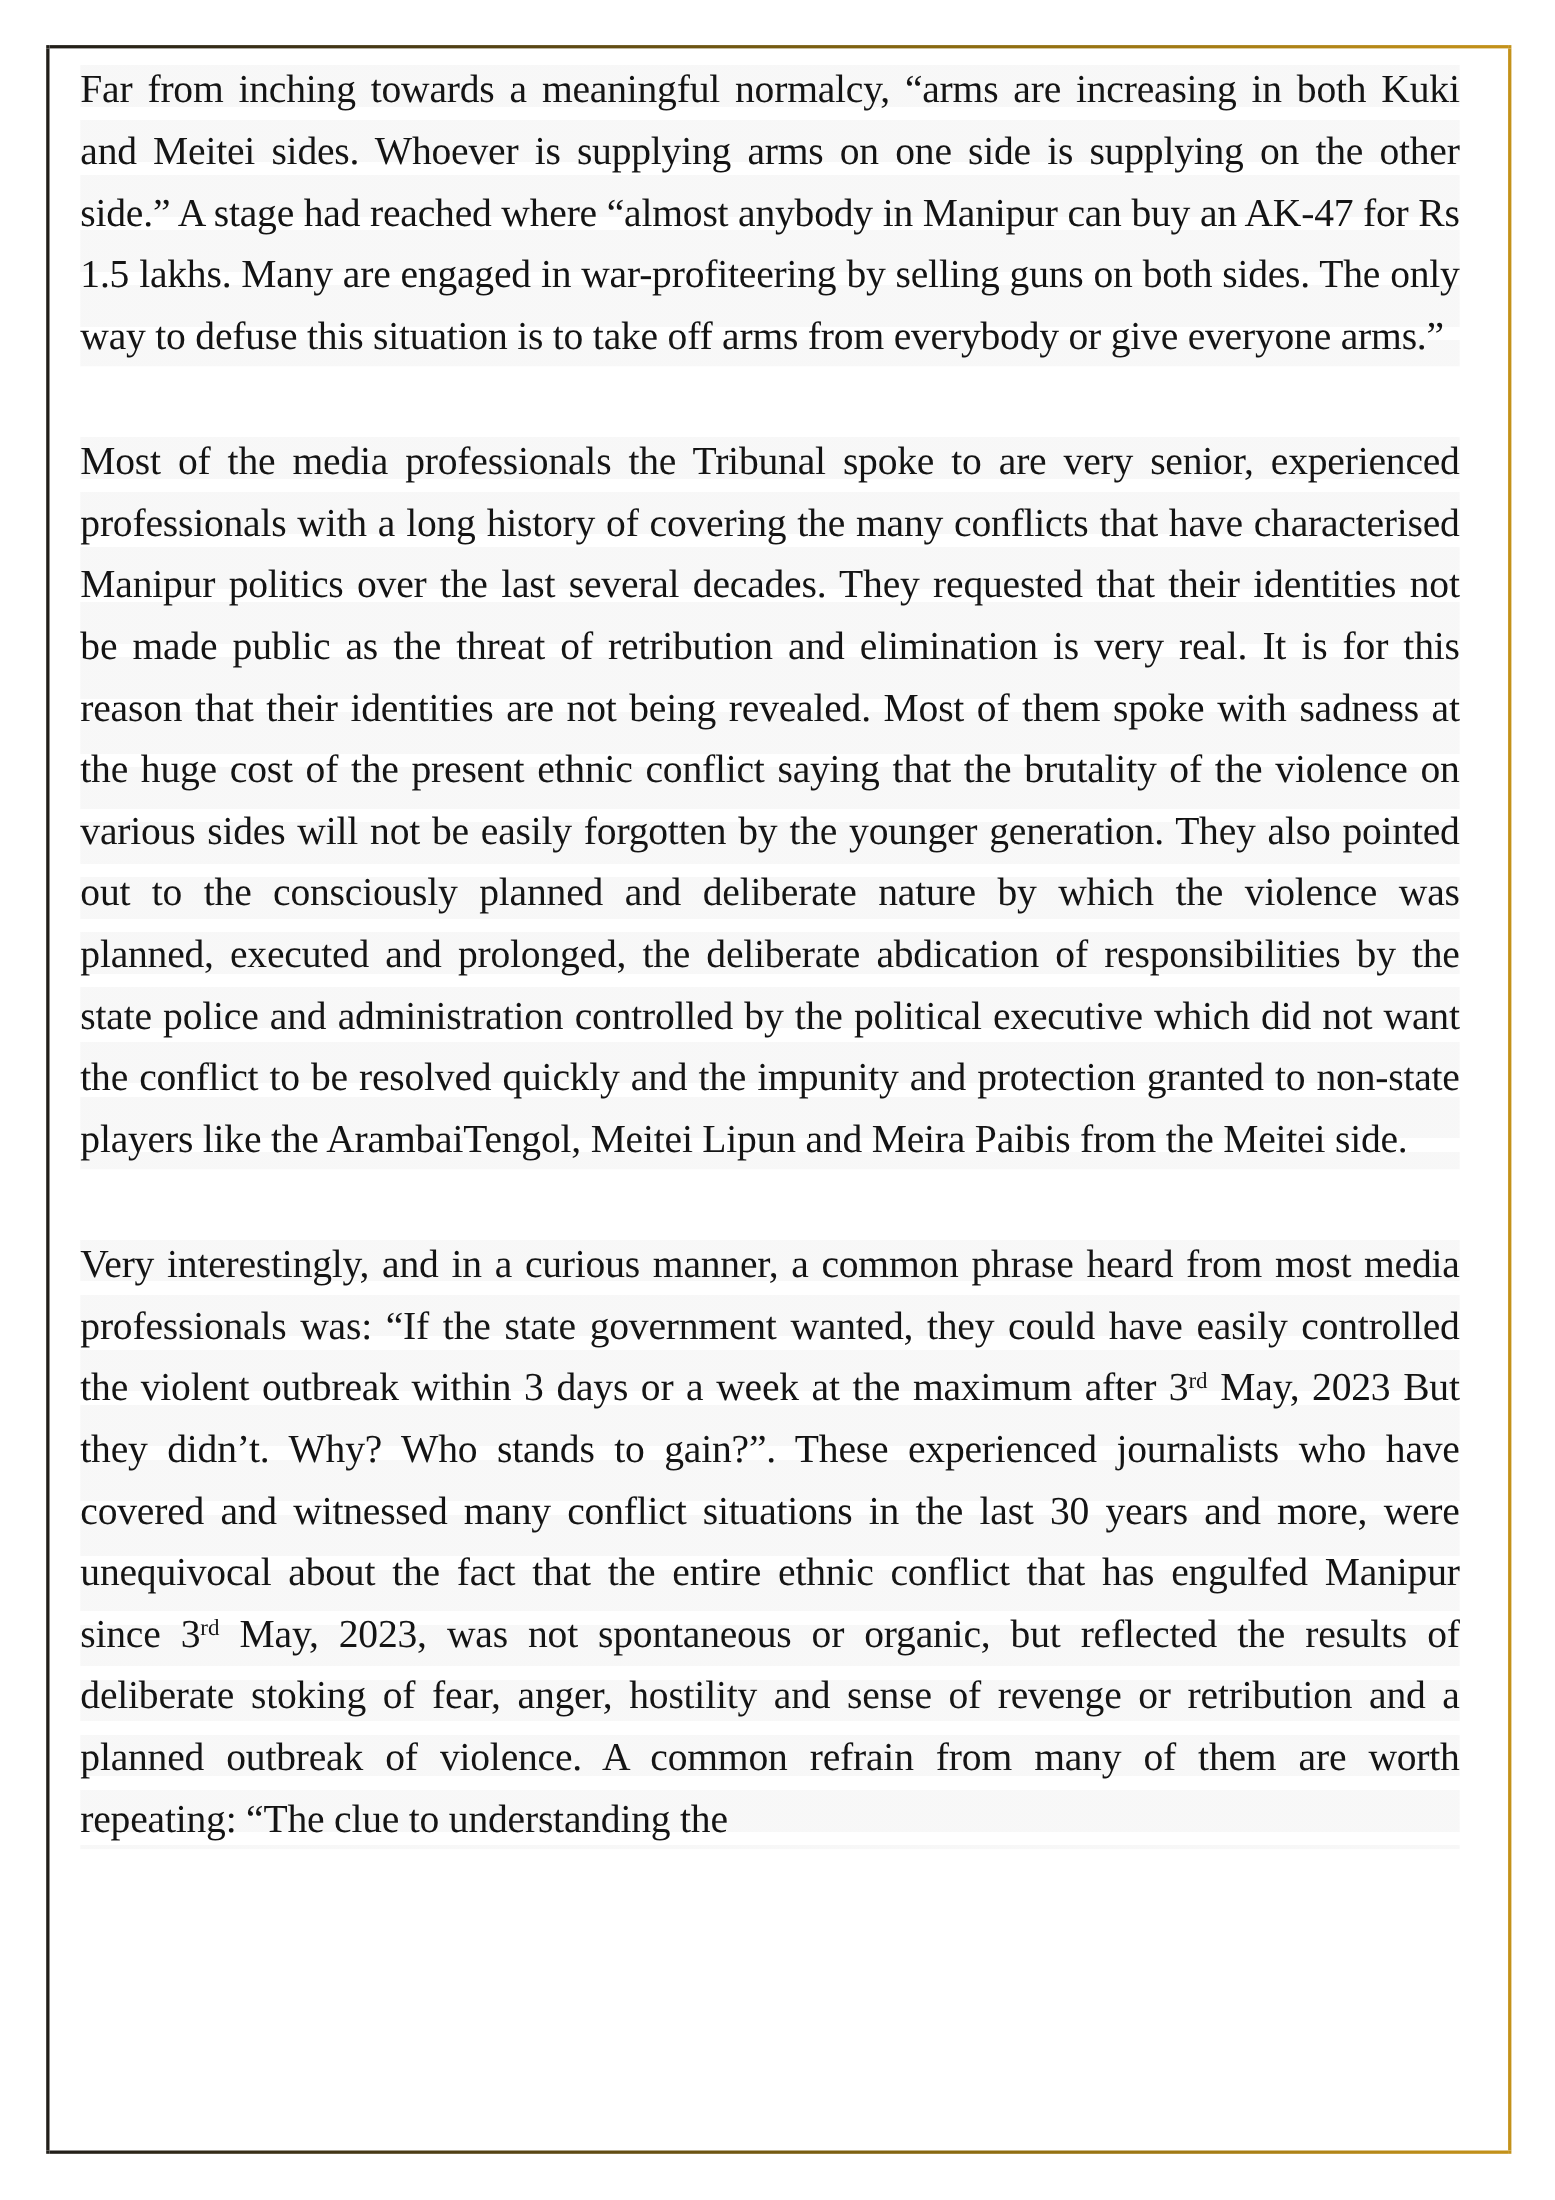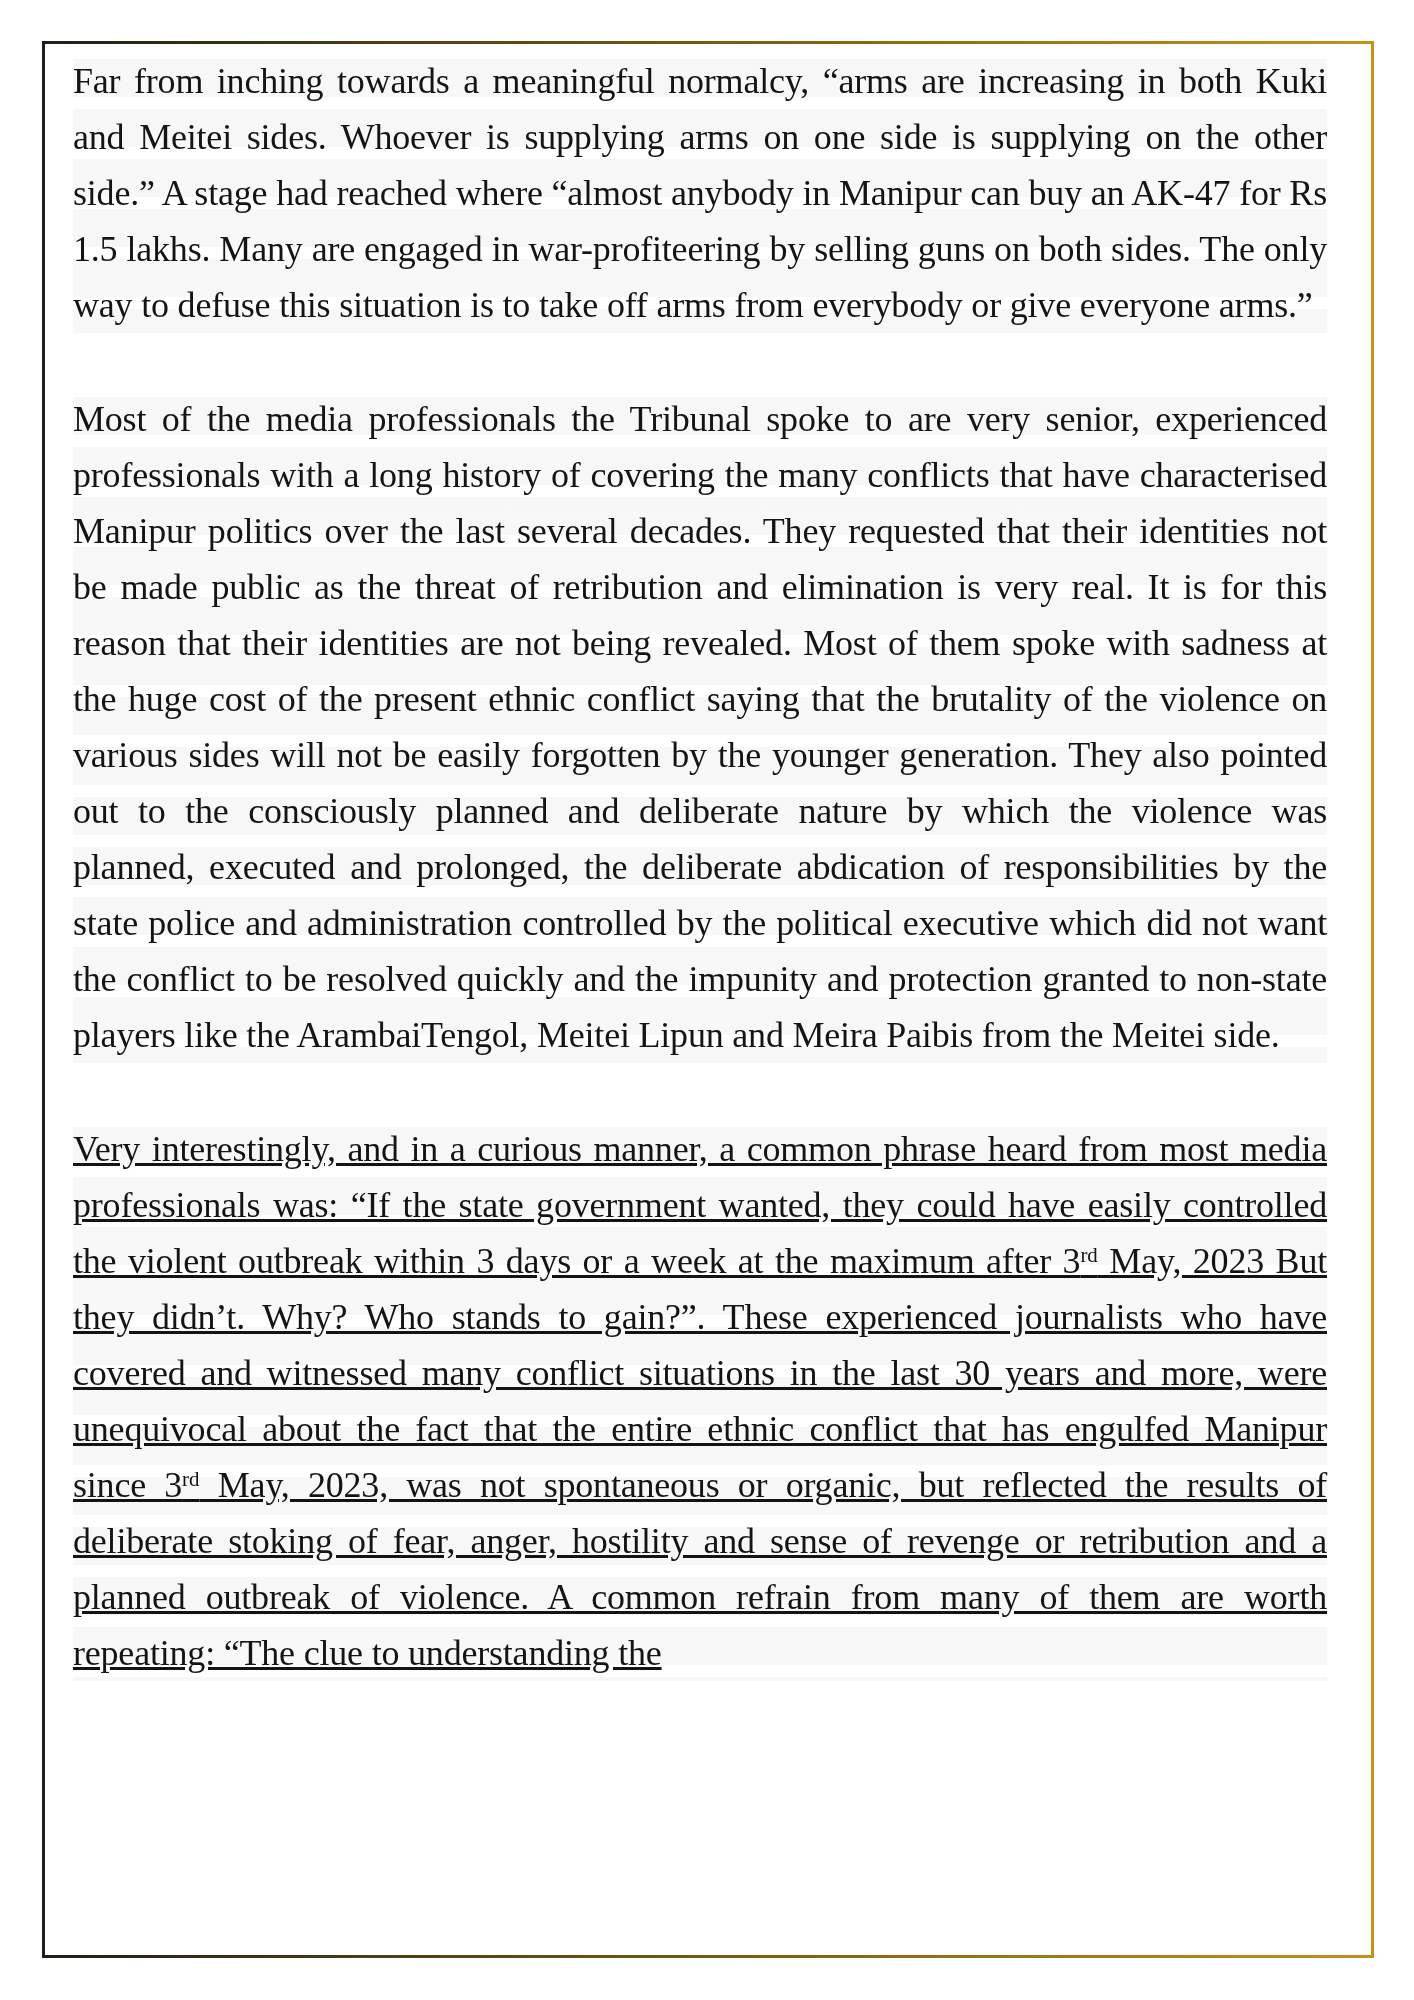--- a/index.html
+++ b/index.html
@@ -43,21 +43,20 @@
     background-image: repeating-linear-gradient(
       to bottom,
       rgba(60, 60, 60, 0.04) 6px,
       rgba(60, 60, 60, 0.04) 44px,
       rgba(255, 255, 255, 0) 44px,
       rgba(255, 255, 255, 0) 56px
     );
   }
   .doc-body p.para:last-child {
     margin-bottom: 0;
-    text-decoration: underline;
   }
   .doc-body sup {
     font-size: 58%;
     line-height: 0;
     vertical-align: baseline;
     position: relative;
     top: -0.55em;
     letter-spacing: 0;
   }
 </style>

